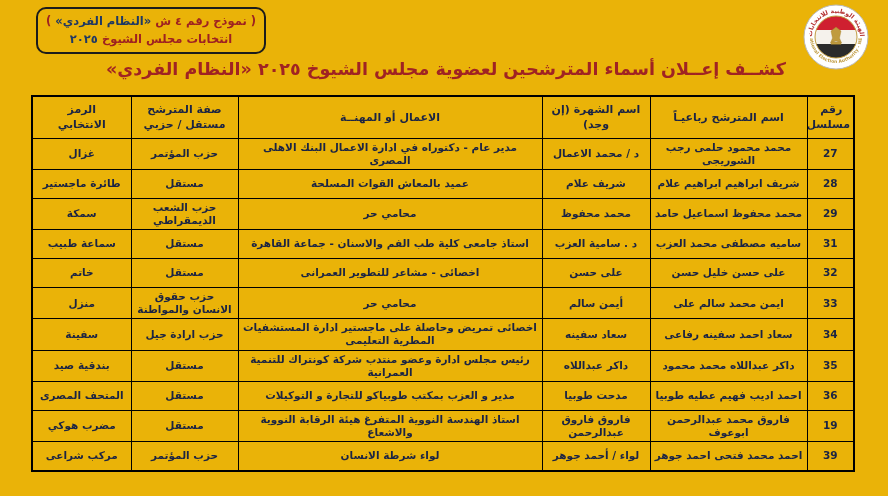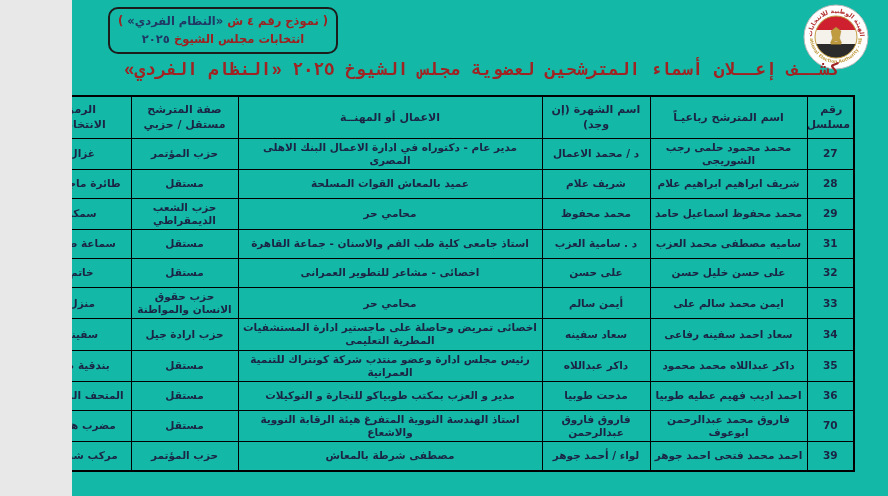--- a/index.html
+++ b/index.html
@@ -1,20 +1,20 @@
 <!DOCTYPE html>
 <html lang="ar" dir="rtl"><head>
 <meta charset="utf-8">
 <style>
   * { margin: 0; padding: 0; box-sizing: border-box; }
   body { background: #e8e8e8; font-family: "DejaVu Sans", sans-serif; }
   .page {
     position: relative;
-    width: 816px; height: 496px;
-    background: #14b8a6;
+    width: 888px; height: 496px;
+    background: #eab308;
     overflow: hidden;
     direction: rtl;
   }
   
   .stamp {
     position: absolute; left: 36px; top: 7px;
     width: 230px; min-height: 44px;
     border: 2px solid #1c1c1c; border-radius: 10px;
     text-align: center; font-weight: bold;
     font-size: 11.5px; line-height: 1.6;
@@ -26,21 +26,20 @@
   .logo {
     position: absolute; right: 16px; top: 1px;
     width: 72px; height: 72px;
   }
   
   .title {
     position: absolute; top: 59px; left: 4px; right: 0;
     text-align: center; font-weight: bold;
     font-size: 17.5px; color: #a02323;
     letter-spacing: 0;
-    font-family: Liberation Mono, monospace;
   }
   
   .table-wrap { position: absolute; top: 95px; right: 33px; width: 822px; }
   table.candidates {
     width: 100%; border-collapse: collapse;
     table-layout: fixed; direction: rtl;
     border: 2px solid #000;
   }
   table.candidates th, table.candidates td {
     border: 1px solid #000;
@@ -194,32 +193,32 @@
         </tr>
         <tr>
           <td>36</td>
           <td>احمد اديب فهيم عطيه طوبيا</td>
           <td>مدحت طوبيا</td>
           <td>مدير و العزب بمكتب طوبياكو للتجارة و التوكيلات</td>
           <td>مستقل</td>
           <td>المتحف المصرى</td>
         </tr>
         <tr>
-          <td>70</td>
+          <td>19</td>
           <td>فاروق محمد عبدالرحمن ابوعوف</td>
           <td>فاروق فاروق عبدالرحمن</td>
           <td>استاذ الهندسة النووية المتفرغ هيئة الرقابة النووية والاشعاع</td>
           <td>مستقل</td>
           <td>مضرب هوكي</td>
         </tr>
         <tr>
           <td>39</td>
           <td>احمد محمد فتحى احمد جوهر</td>
           <td>لواء / أحمد جوهر</td>
-          <td>مصطفى شرطة بالمعاش</td>
+          <td>لواء شرطة الانسان</td>
           <td>حزب المؤتمر</td>
           <td>مركب شراعى</td>
         </tr>
       </tbody>
     </table>
   </div>
 
 </div>
 
 </body></html>

